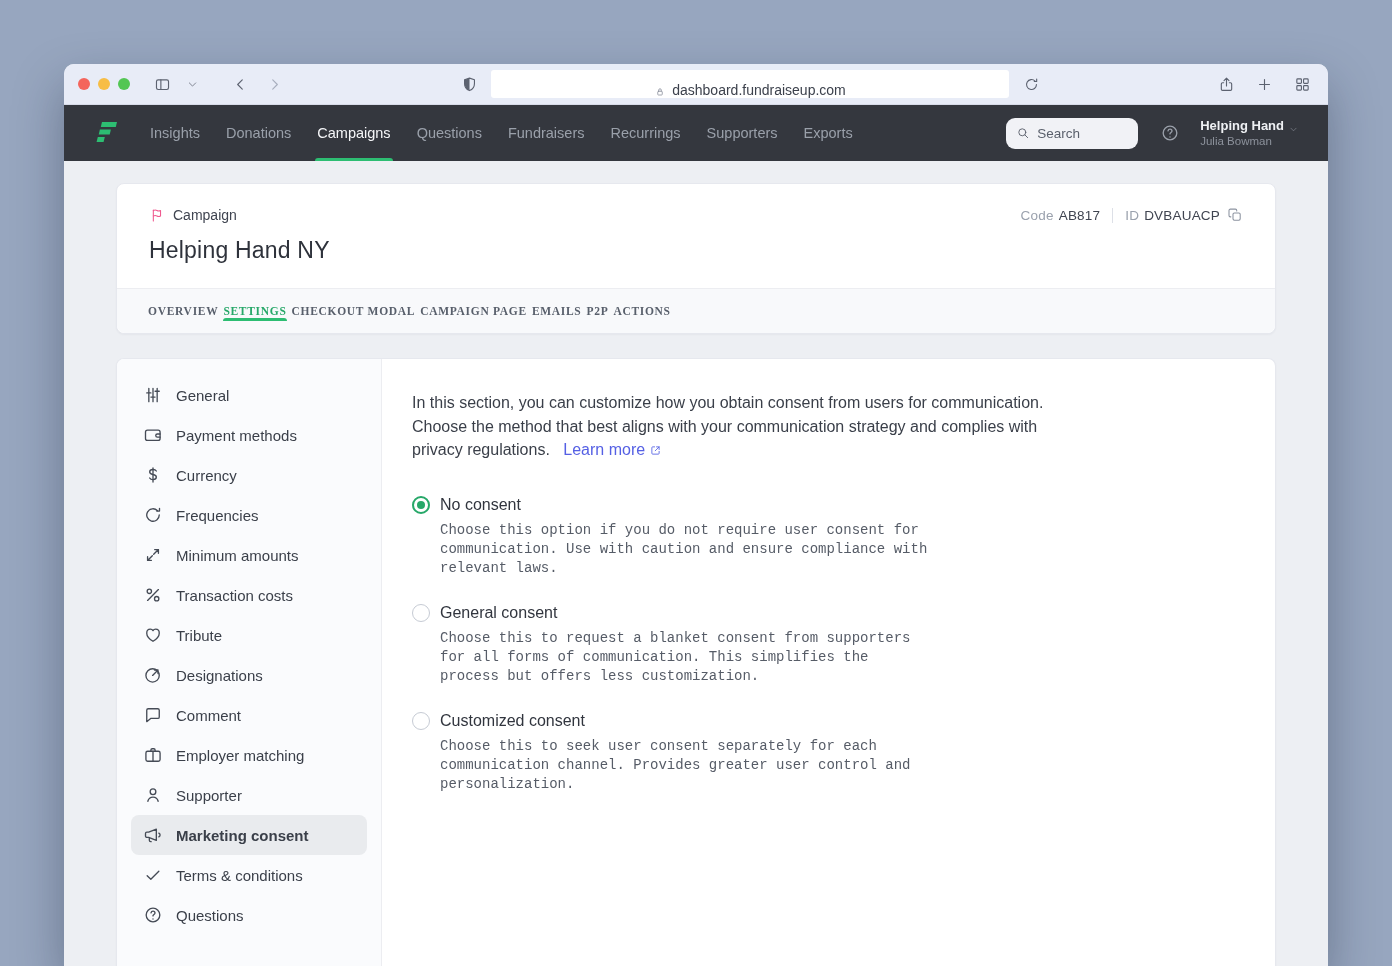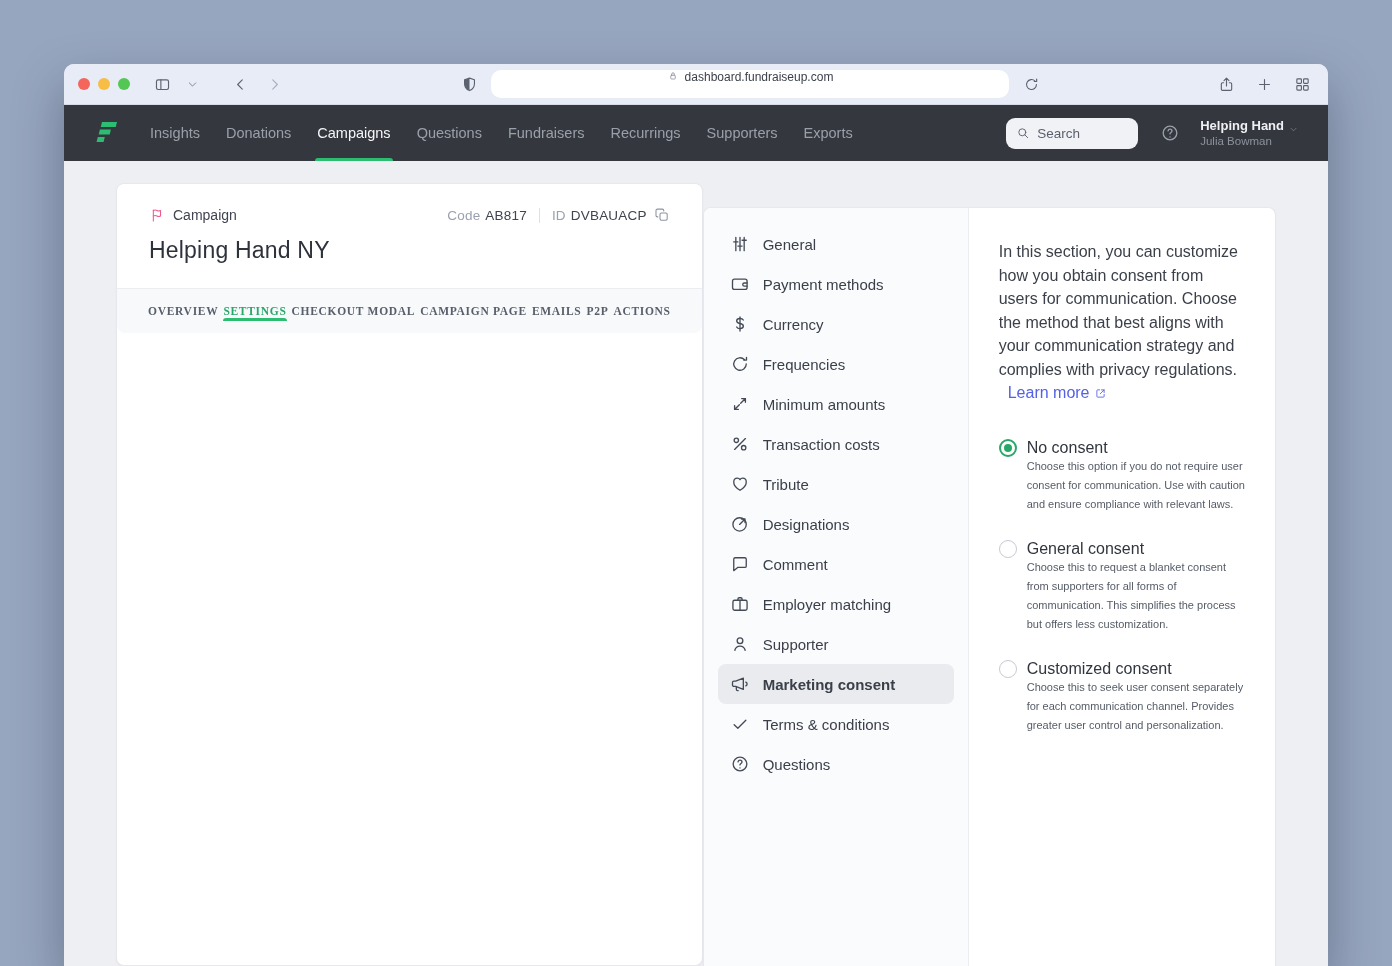--- a/index.html
+++ b/index.html
@@ -25,23 +25,23 @@
     height:41px; background:#e8ecf7; border-bottom:1px solid #d7dbe8;
     display:flex; align-items:center; padding:0 14px; gap:10px; flex:0 0 auto;
   }
   .traffic { display:flex; gap:8px; margin-right:10px; }
   .light { width:12px; height:12px; border-radius:50%; }
   .tb-ic { color:#5c6270; display:flex; align-items:center; justify-content:center; width:24px; height:24px; }
   .tb-ic svg { width:17px; height:17px; }
   .tb-ic.dim { color:#a7aebd; }
   .spacer { flex:1; }
   .urlbar {
-    width:518px; height:28px; background:#ffffff; border-radius:10px;
-    display:flex; align-items:flex-start; justify-content:center; gap:6px;
-    color:#3c414c; font-size:12px;
+    width:518px; height:28px; background:#ffffff; border-radius:3px;
+    display:flex; align-items:flex-end; justify-content:center; gap:6px;
+    color:#3c414c; font-size:14px;
   }
   .urlbar svg { width:12px; height:12px; color:#8a8f9c; }
   .right-ics { display:flex; gap:14px; }
 
   
   .navbar {
     height:56px; background:#34373e; display:flex; align-items:center;
     padding:0 30px; flex:0 0 auto;
   }
   .logo { width:26px; height:26px; margin-right:30px; flex:0 0 auto; }
@@ -66,21 +66,21 @@
   }
   .search-box input::placeholder { color:#5a606c; }
   .help-btn { color:#9aa0aa; margin:0 20px 0 22px; }
   .help-btn svg { width:20px; height:20px; }
   .account { display:flex; flex-direction:column; line-height:1.25; }
   .account .org { color:#eef0f3; font-size:13px; font-weight:600; display:flex; align-items:flex-end; gap:5px; }
   .account .org svg { width:9px; height:9px; color:#8d929c; }
   .account .user { color:#8d929c; font-size:11.5px; }
 
   
-  .page { flex:1; background:#edeff3; padding:22px 52px 0; overflow:hidden; display:flex; flex-direction:row; }
+  .page { flex:1; background:#edeff3; padding:22px 52px 0; overflow:hidden; display:flex; flex-direction:column; }
 
   .card {
     background:#fff; border:1px solid #e6e8ee; border-radius:8px;
     box-shadow:0 1px 2px rgba(25,30,50,.04);
   }
   .camp-head { padding:23px 32px 24px; }
   .camp-row1 { display:flex; align-items:center; }
   .camp-type { display:flex; align-items:center; gap:8px; font-size:14px; color:#3f4450; }
   .camp-type svg { width:16px; height:16px; color:#ef5a8f; }
   .camp-meta { margin-left:auto; display:flex; align-items:center; font-size:13.5px; letter-spacing:.2px; }
@@ -130,21 +130,21 @@
   .options { margin-top:34px; }
   .option { margin-bottom:26px; }
   .opt-row { display:flex; align-items:center; gap:10px; cursor:pointer; }
   .radio {
     width:18px; height:18px; border-radius:50%; border:1.5px solid #c6cbd4;
     background:#fff; flex:0 0 auto; display:flex; align-items:center; justify-content:center;
   }
   .option.active .radio { border:2px solid #27a869; }
   .option.active .radio::after { content:""; width:8px; height:8px; border-radius:50%; background:#27a869; }
   .opt-label { font-size:16px; color:#31353e; }
-  .opt-desc { margin:0 0 0 28px; font-size:11px; line-height:19px; color:#565c67; max-width:492px; }
+  .opt-desc { margin:7px 0 0 28px; font-size:14px; line-height:19px; color:#565c67; max-width:492px;font-family:Liberation Mono, monospace; }
 </style>
 </head>
 <body>
 
 <svg width="0" height="0" style="position:absolute">
   <defs>
     <symbol id="i-sliders" viewBox="0 0 24 24">
         <g class="ic">
           <path d="M7 4v16M12 4v16M17 4v16"></path>
           <path d="M4.5 9.5h5M9.5 14.5h5M14.5 7.5h5"></path>

